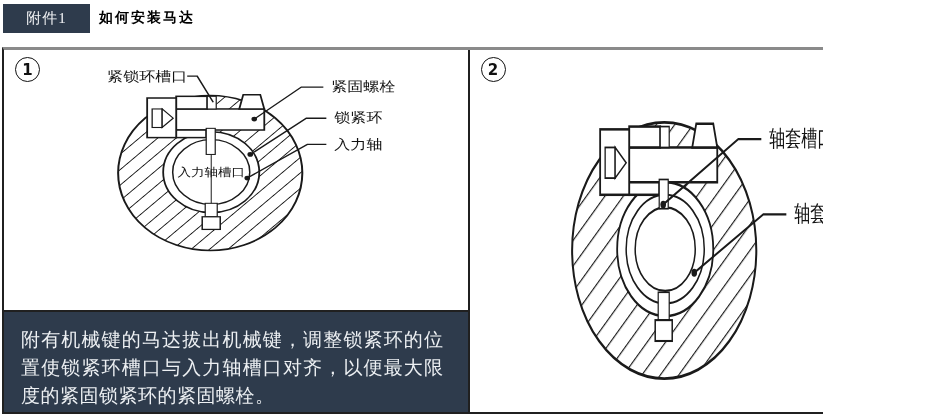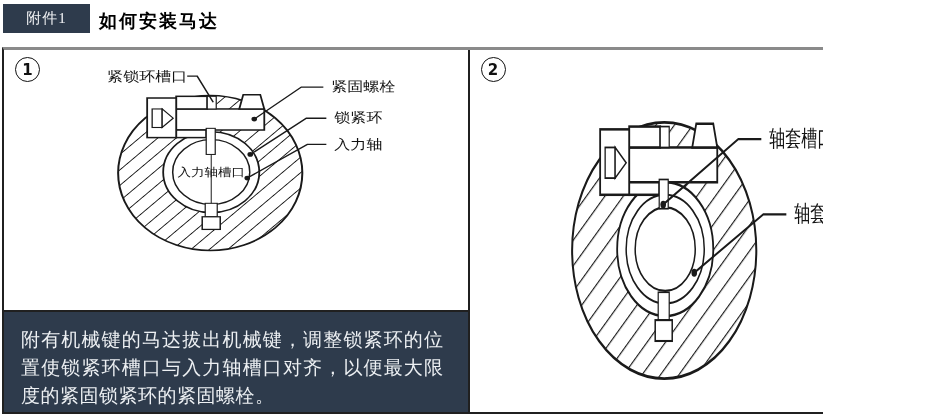--- a/index.html
+++ b/index.html
@@ -8,21 +8,21 @@
     --frame-top:#8a8a8a;
   }
   html,body{margin:0;padding:0;}
   body{background:#ffffff;font-family:"Liberation Serif","DejaVu Serif",serif;}
   .page{position:relative;width:823px;height:415px;background:#ffffff;overflow:hidden;}
 
   
   .badge{position:absolute;left:3px;top:4px;width:87px;height:29px;background:var(--navy);
          color:#f3f4f6;display:flex;align-items:center;justify-content:center;
          font-size:15px;letter-spacing:1px;}
-  .title{position:absolute;left:99px;top:9px;font-size:18px;font-weight:bold;color:#000;
+  .title{position:absolute;left:99px;top:9px;font-size:14px;font-weight:bold;color:#000;
          letter-spacing:2px;}
 
   
   .frame{position:absolute;left:2px;top:47px;width:933px;height:367px;box-sizing:border-box;
          border:2px solid #202020;border-top:3px solid var(--frame-top);display:flex;}
   .panel{flex:1;display:flex;flex-direction:column;min-width:0;background:#fff;}
   .panel.second{border-left:2px solid #202020;}
   .diagram{position:relative;flex:1;background:#fff;}
   .diagram svg{position:absolute;left:0;top:0;width:100%;height:100%;}
 

